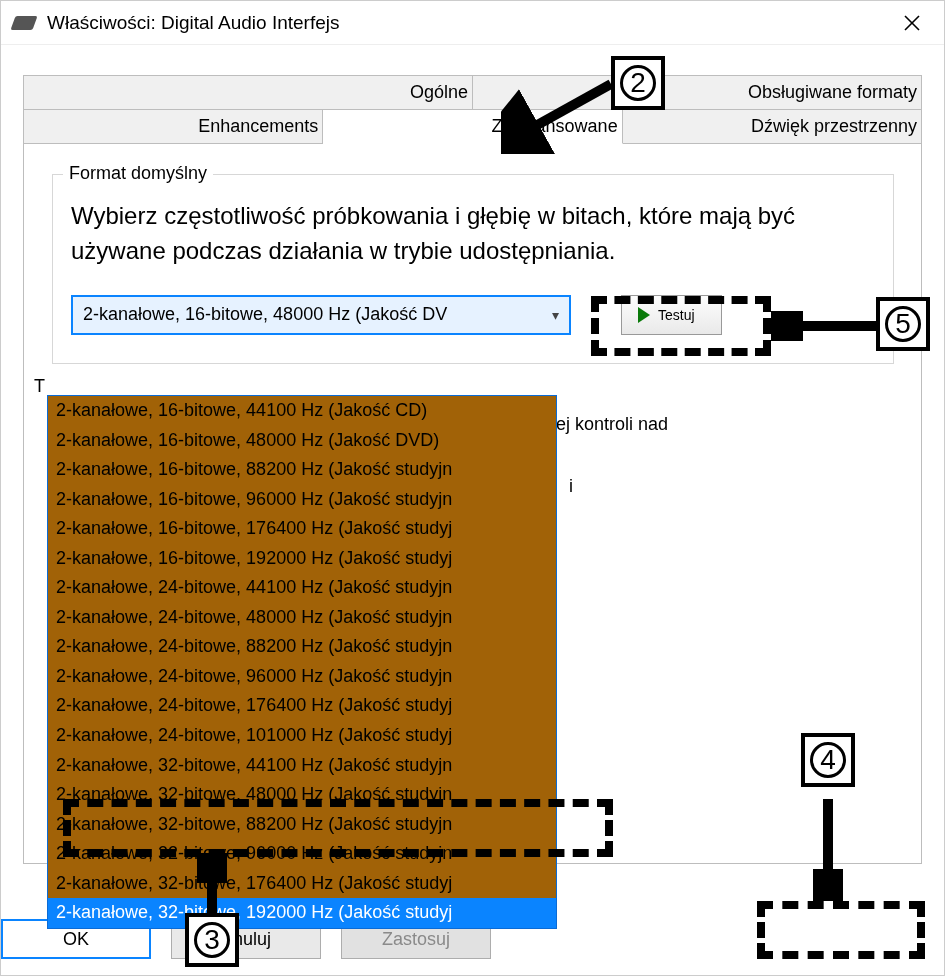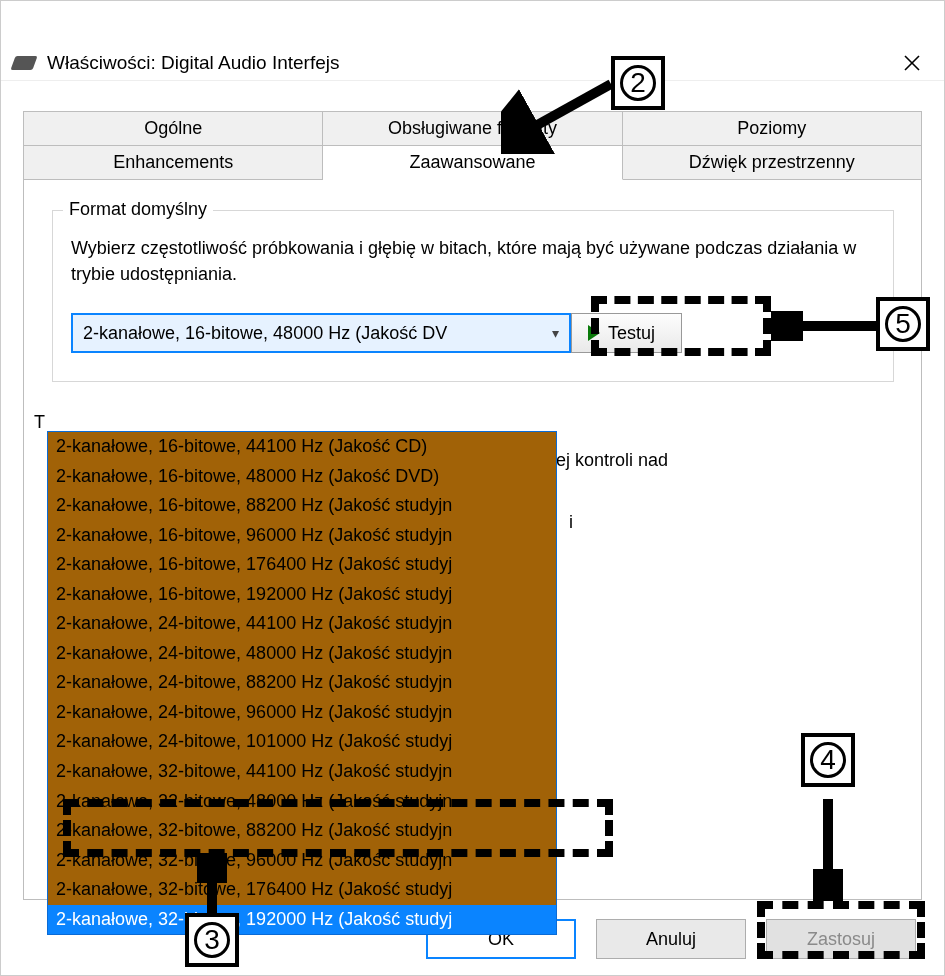--- a/index.html
+++ b/index.html
@@ -16,26 +16,25 @@
   }
   .window {
     width: 945px;
     height: 976px;
     border: 1px solid #ccc;
     display: flex;
     flex-direction: column;
     position: relative;
   }
   .titlebar {
-    height: 36px;
+    height: 44px;
     display: flex;
     align-items: center;
     padding: 0 12px;
     border-bottom: 1px solid #eee;
-    margin-top: 44px;
   }
   .titlebar .icon {
     width: 22px; height: 14px;
     background: #555;
     border-radius: 2px;
     margin-right: 12px;
     transform: skewX(-20deg);
   }
   .titlebar .title { flex: 1; font-size: 19px; }
   .titlebar .close {
@@ -48,21 +47,21 @@
     flex: 1;
     padding: 30px 22px 10px 22px;
     position: relative;
   }
   .tabrow {
     display: flex;
     width: 100%;
   }
   .tabrow .tab {
     flex: 1;
-    text-align: center;
+    text-align: right;
     padding: 6px 4px;
     border: 1px solid #bdbdbd;
     background: #f0f0f0;
     font-size: 18px;
     cursor: pointer;
     white-space: nowrap;
   }
   .tabrow .tab + .tab { border-left: none; }
   .tabrow.row1 .tab { border-bottom: none; }
   .tabrow.row2 .tab.active {
@@ -84,27 +83,28 @@
   }
   .group-legend {
     position: absolute;
     top: -12px;
     left: 10px;
     background: #fff;
     padding: 0 6px;
     font-size: 18px;
   }
   .desc {
-    font-size: 18px;
+    font-size: 24px;
     line-height: 1.45;
     margin-bottom: 26px;
   }
   .format-row {
     display: flex;
     align-items: flex-start;
+    gap: 18px;
   }
   .combo {
     flex: 0 0 500px;
     height: 40px;
     border: 2px solid #0a84ff;
     background: #e6f2ff;
     display: flex;
     align-items: center;
     padding: 0 10px;
     font-size: 18px;
@@ -118,22 +118,23 @@
     color: #444;
   }
   .test-btn {
     height: 40px;
     border: 1px solid #999;
     background: linear-gradient(#fdfdfd,#e9e9e9);
     padding: 0 26px 0 16px;
     display: flex;
     align-items: center;
     gap: 8px;
-    font-size: 18px;
-    cursor: pointer;
+    font-size: 14px;
+    cursor: pointer;
+    margin-left: 32px;
   }
   .play-tri {
     width: 0; height: 0;
     border-left: 12px solid #0a7a0a;
     border-top: 8px solid transparent;
     border-bottom: 8px solid transparent;
   }
   .dropdown-list {
     position: absolute;
     left: 46px;
@@ -159,21 +160,20 @@
     position: absolute;
     color: #000;
     font-size: 18px;
     z-index: 1;
     white-space: nowrap;
   }
   .footer {
     position: absolute;
     left: 0; right: 0; bottom: 16px;
     display: flex;
-    justify-content: flex-end;
     gap: 20px;
     padding-right: 28px;
   }
   .footer .btn {
     width: 150px;
     height: 40px;
     border: 1px solid #adadad;
     background: #e9e9e9;
     font-size: 18px;
     display: flex;
@@ -228,21 +228,20 @@
         <line x1="15" y1="1" x2="1" y2="15" stroke="#000" stroke-width="1.6"></line>
       </svg>
     </div>
   </div>
 
   <div class="content">
 
     <div class="tabrow row1">
       <div class="tab">Ogólne</div>
       <div class="tab">Obsługiwane formaty</div>
-      <div class="tab">Poziomy</div>
     </div>
     <div class="tabrow row2">
       <div class="tab">Enhancements</div>
       <div class="tab active">Zaawansowane</div>
       <div class="tab">Dźwięk przestrzenny</div>
     </div>
 
     <div class="panel">
 
       <div class="groupbox">
@@ -270,20 +269,21 @@
         <div class="opt">2-kanałowe, 16-bitowe, 44100 Hz (Jakość CD)</div>
         <div class="opt">2-kanałowe, 16-bitowe, 48000 Hz (Jakość DVD)</div>
         <div class="opt">2-kanałowe, 16-bitowe, 88200 Hz (Jakość studyjn</div>
         <div class="opt">2-kanałowe, 16-bitowe, 96000 Hz (Jakość studyjn</div>
         <div class="opt">2-kanałowe, 16-bitowe, 176400 Hz (Jakość studyj</div>
         <div class="opt">2-kanałowe, 16-bitowe, 192000 Hz (Jakość studyj</div>
         <div class="opt">2-kanałowe, 24-bitowe, 44100 Hz (Jakość studyjn</div>
         <div class="opt">2-kanałowe, 24-bitowe, 48000 Hz (Jakość studyjn</div>
         <div class="opt">2-kanałowe, 24-bitowe, 88200 Hz (Jakość studyjn</div>
         <div class="opt">2-kanałowe, 24-bitowe, 96000 Hz (Jakość studyjn</div>
+        <div class="opt">2-kanałowe, 24-bitowe, 176400 Hz (Jakość studyj</div>
         <div class="opt">2-kanałowe, 24-bitowe, 101000 Hz (Jakość studyj</div>
         <div class="opt">2-kanałowe, 32-bitowe, 44100 Hz (Jakość studyjn</div>
         <div class="opt">2-kanałowe, 32-bitowe, 48000 Hz (Jakość studyjn</div>
         <div class="opt">2-kanałowe, 32-bitowe, 88200 Hz (Jakość studyjn</div>
         <div class="opt">2-kanałowe, 32-bitowe, 96000 Hz (Jakość studyjn</div>
         <div class="opt">2-kanałowe, 32-bitowe, 176400 Hz (Jakość studyj</div>
         <div class="opt selected">2-kanałowe, 32-bitowe, 192000 Hz (Jakość studyj</div>
       </div>
 
     <div class="footer">

